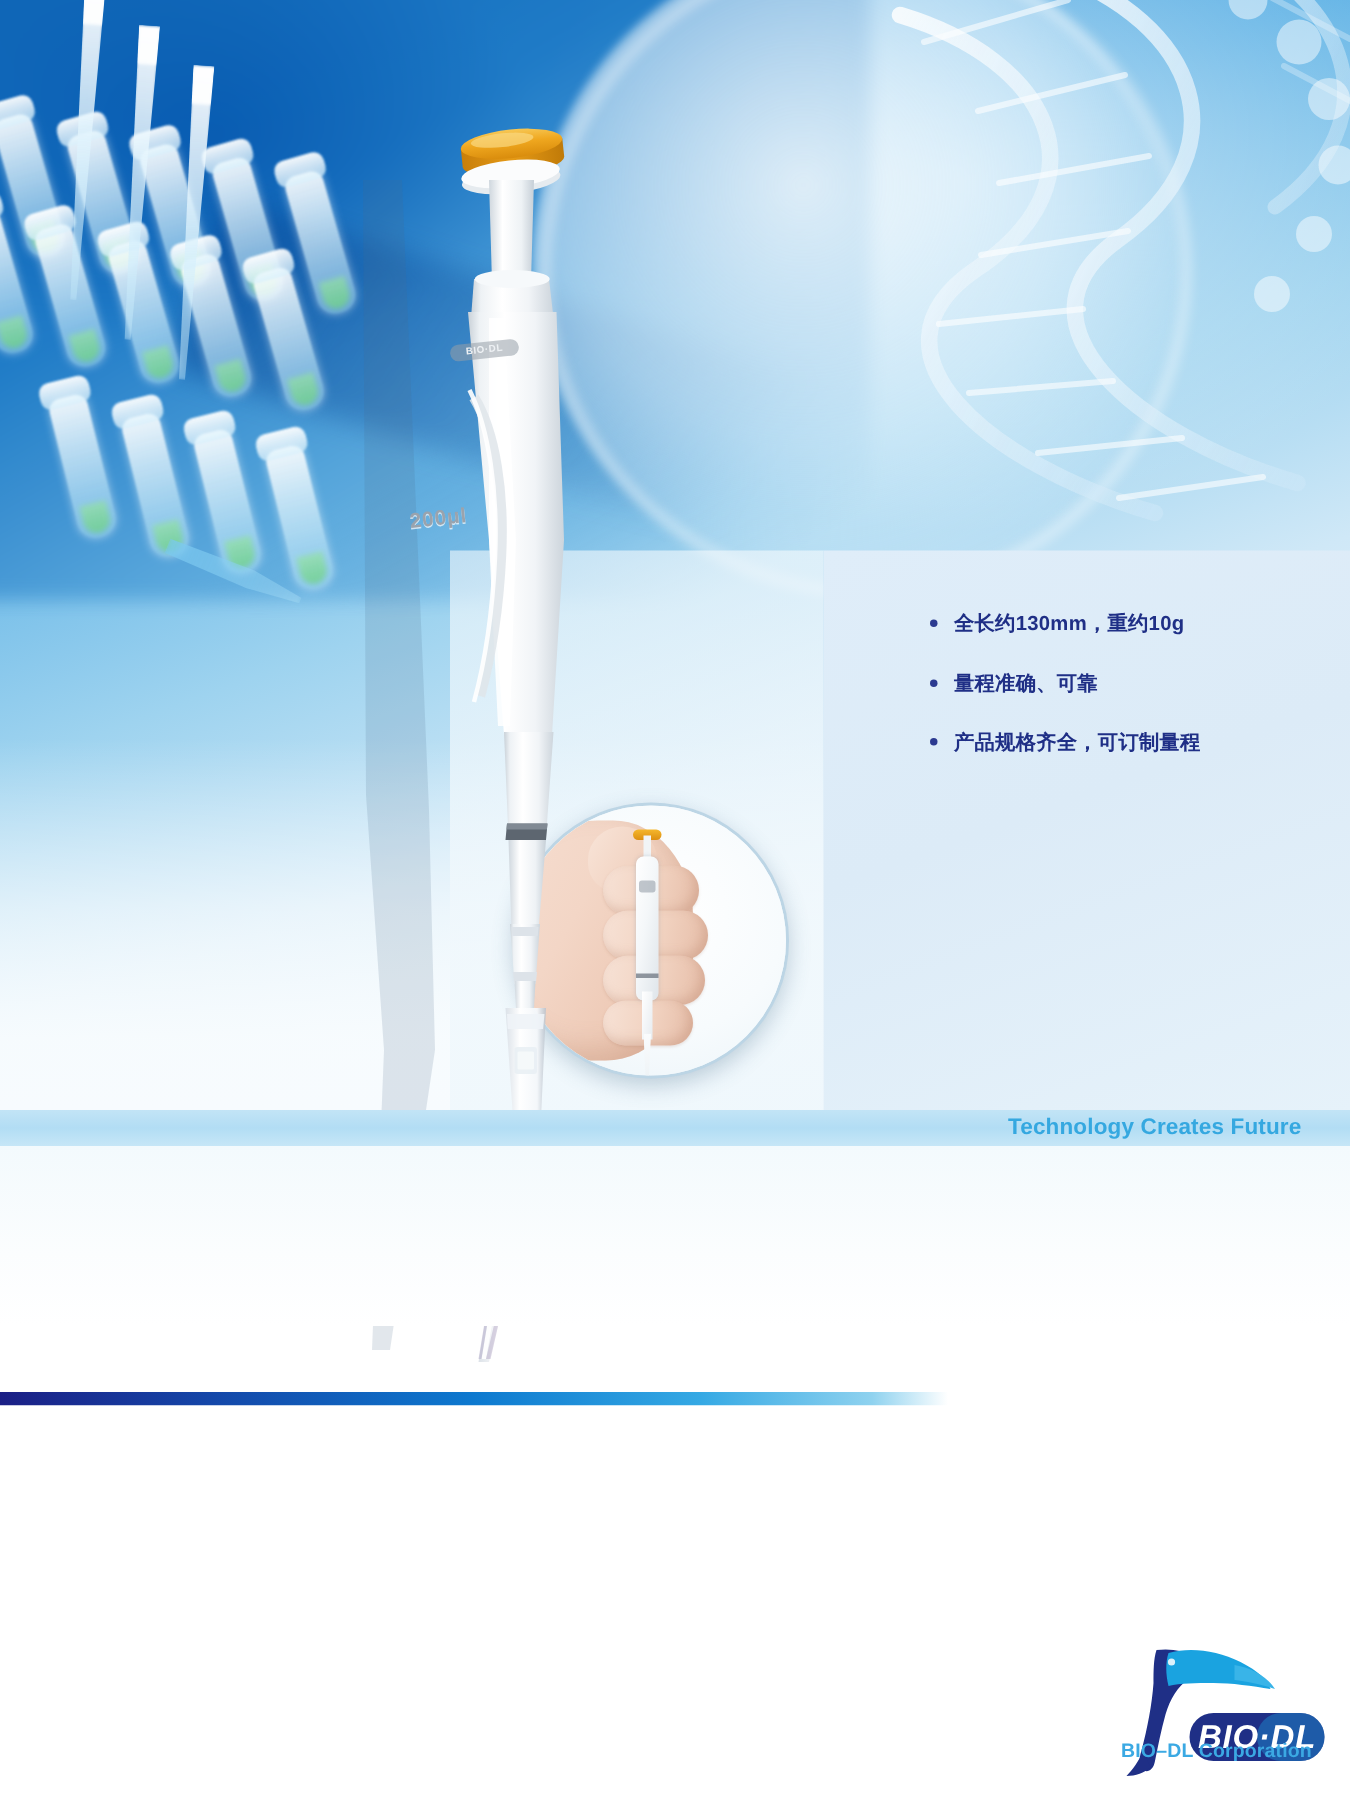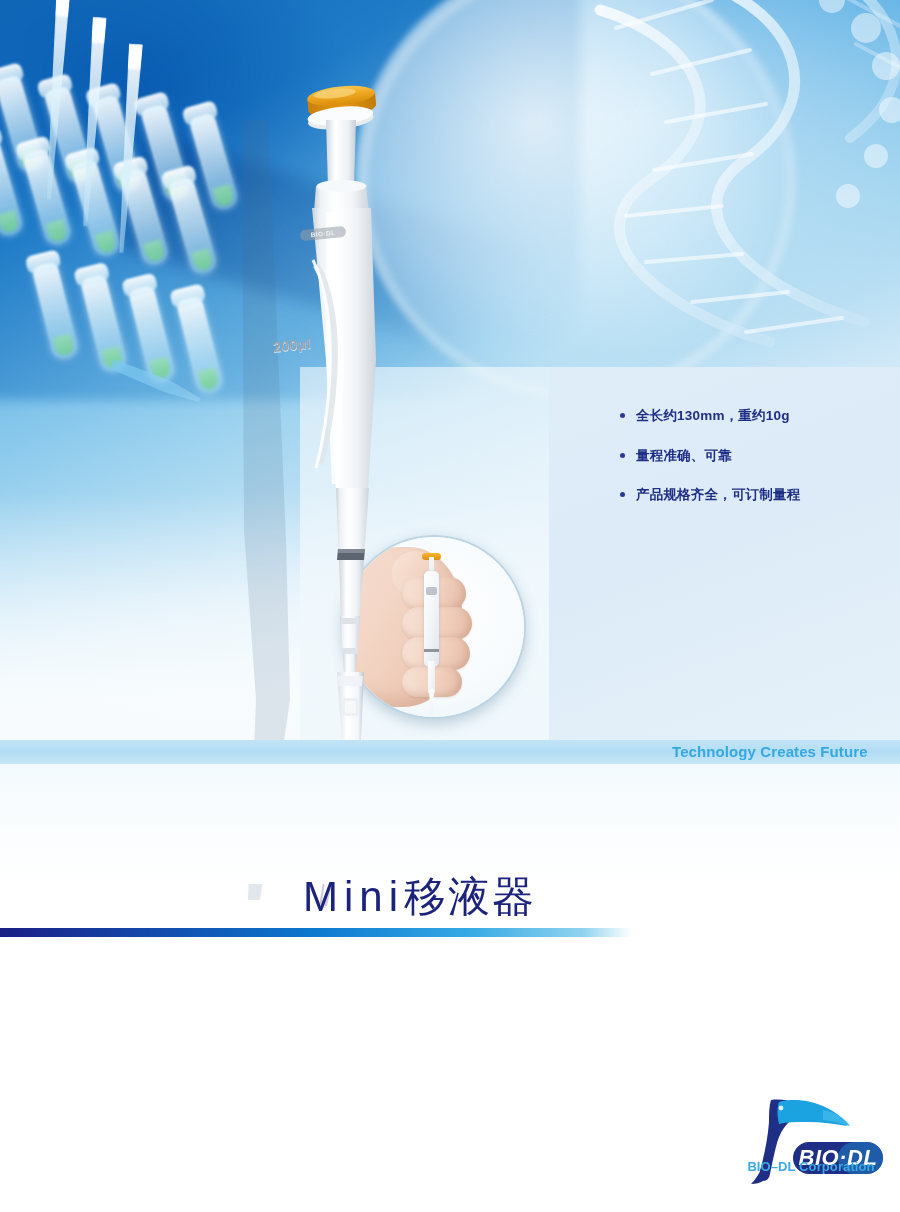--- a/index.html
+++ b/index.html
@@ -453,23 +453,20 @@
     </svg>
 
     <div class="pip-brand">BIO·DL</div>
     <div class="pip-label">200μl</div>
   </div>
 
   <div class="band-under"></div>
   <div class="band"></div>
   <div class="tagline">Technology Creates Future</div>
 
-  <div class="title">
-    <span>Mini</span><span class="cn">移液器</span>
-  </div>
   <div class="title-rule"></div>
 
   <div class="footer"></div>
 
   <div class="logo">
     <svg width="150" height="98" viewBox="0 0 150 98" aria-hidden="true">
 
       <path d="M36,6 C52,4 68,10 80,22 C72,20 64,21 58,25 C50,30 45,39 42,49
                C39,60 37,70 35,80 C34,86 30,88 27,86 C24,84 24,79 26,73
                C30,58 33,42 34,28 C34,20 34,12 36,6 Z" fill="#1f2f86"></path>

